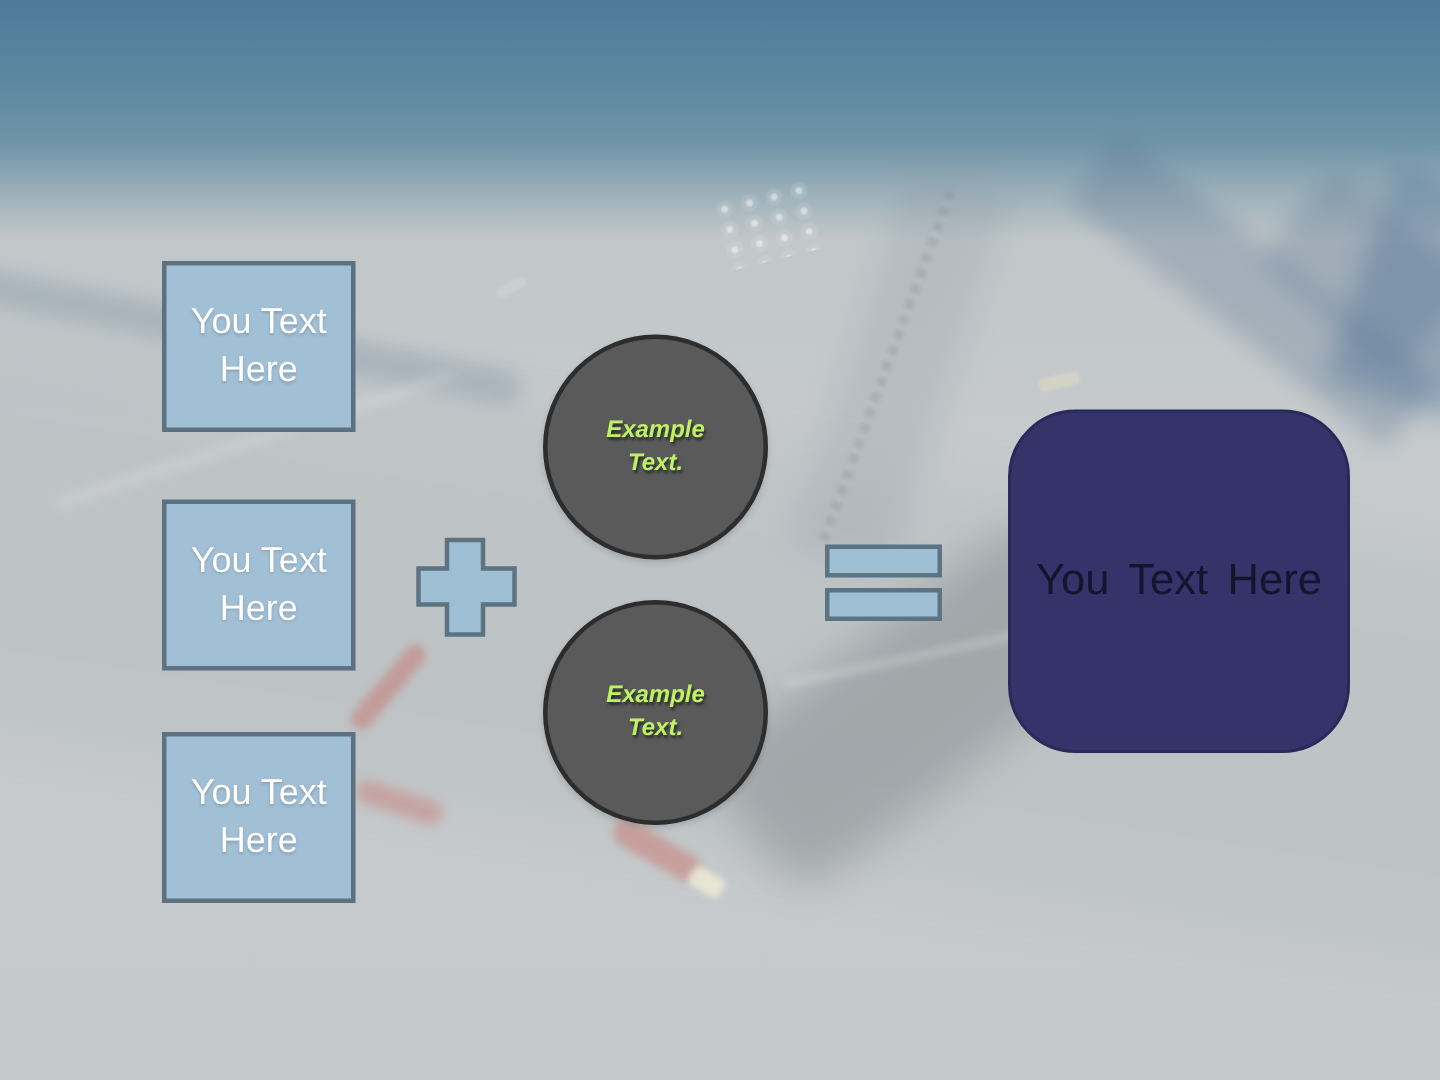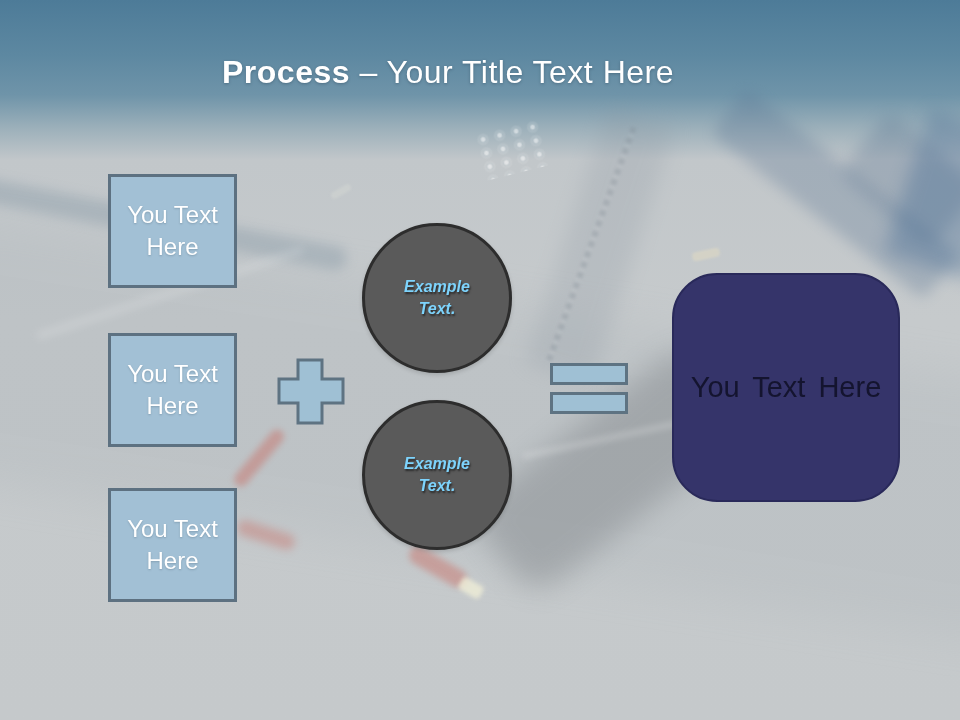--- a/index.html
+++ b/index.html
@@ -109,21 +109,21 @@
   .circle {
     position: absolute; left: 362px; width: 150px; height: 150px;
     border-radius: 50%;
     background: #5a5a5a; border: 3px solid #2d2d2d;
     display: flex; align-items: center; justify-content: center;
     box-shadow: 0 2px 4px rgba(0,0,0,.15);
   }
   .circle.c1 { top: 223px; }
   .circle.c2 { top: 400px; }
   .circle .circle-label {
-    width: 100px; text-align: center; color: #7dd3fc;
+    width: 100px; text-align: center; color: #bef264;
     font-size: 16px; font-weight: 700; font-style: italic; line-height: 1.4;
     text-shadow: 1px 2px 2px rgba(0,0,0,.55);
   }
 
   .plus-wrap { position: absolute; left: 277px; top: 358px; width: 68px; height: 67px; }
 
   .equals-wrap { position: absolute; left: 550px; top: 363px; width: 78px; }
   .equals-bar {
     width: 78px; height: 22px;
     background: #9fc0d4; border: 3px solid #5e7382;
@@ -155,24 +155,20 @@
     <div class="s-shell-red-1"></div>
     <div class="s-shell-red-2"></div>
     <div class="s-shell-red-3"></div>
     <div class="s-shell-brass"></div>
     <div class="s-casing-1"></div>
     <div class="s-casing-2"></div>
     <div class="s-streak-1"></div>
     <div class="s-streak-2"></div>
   </div>
 
-  <h1 class="title" style="margin:0; font-weight:400;">
-    <span class="t-bold">Process</span>
-    <span class="t-rest">– Your Title Text Here</span>
-  </h1>
 
   <div class="input-box b1">
     <span>You Text Here</span>
   </div>
   <div class="input-box b2">
     <span>You Text Here</span>
   </div>
   <div class="input-box b3">
     <span>You Text Here</span>
   </div>

